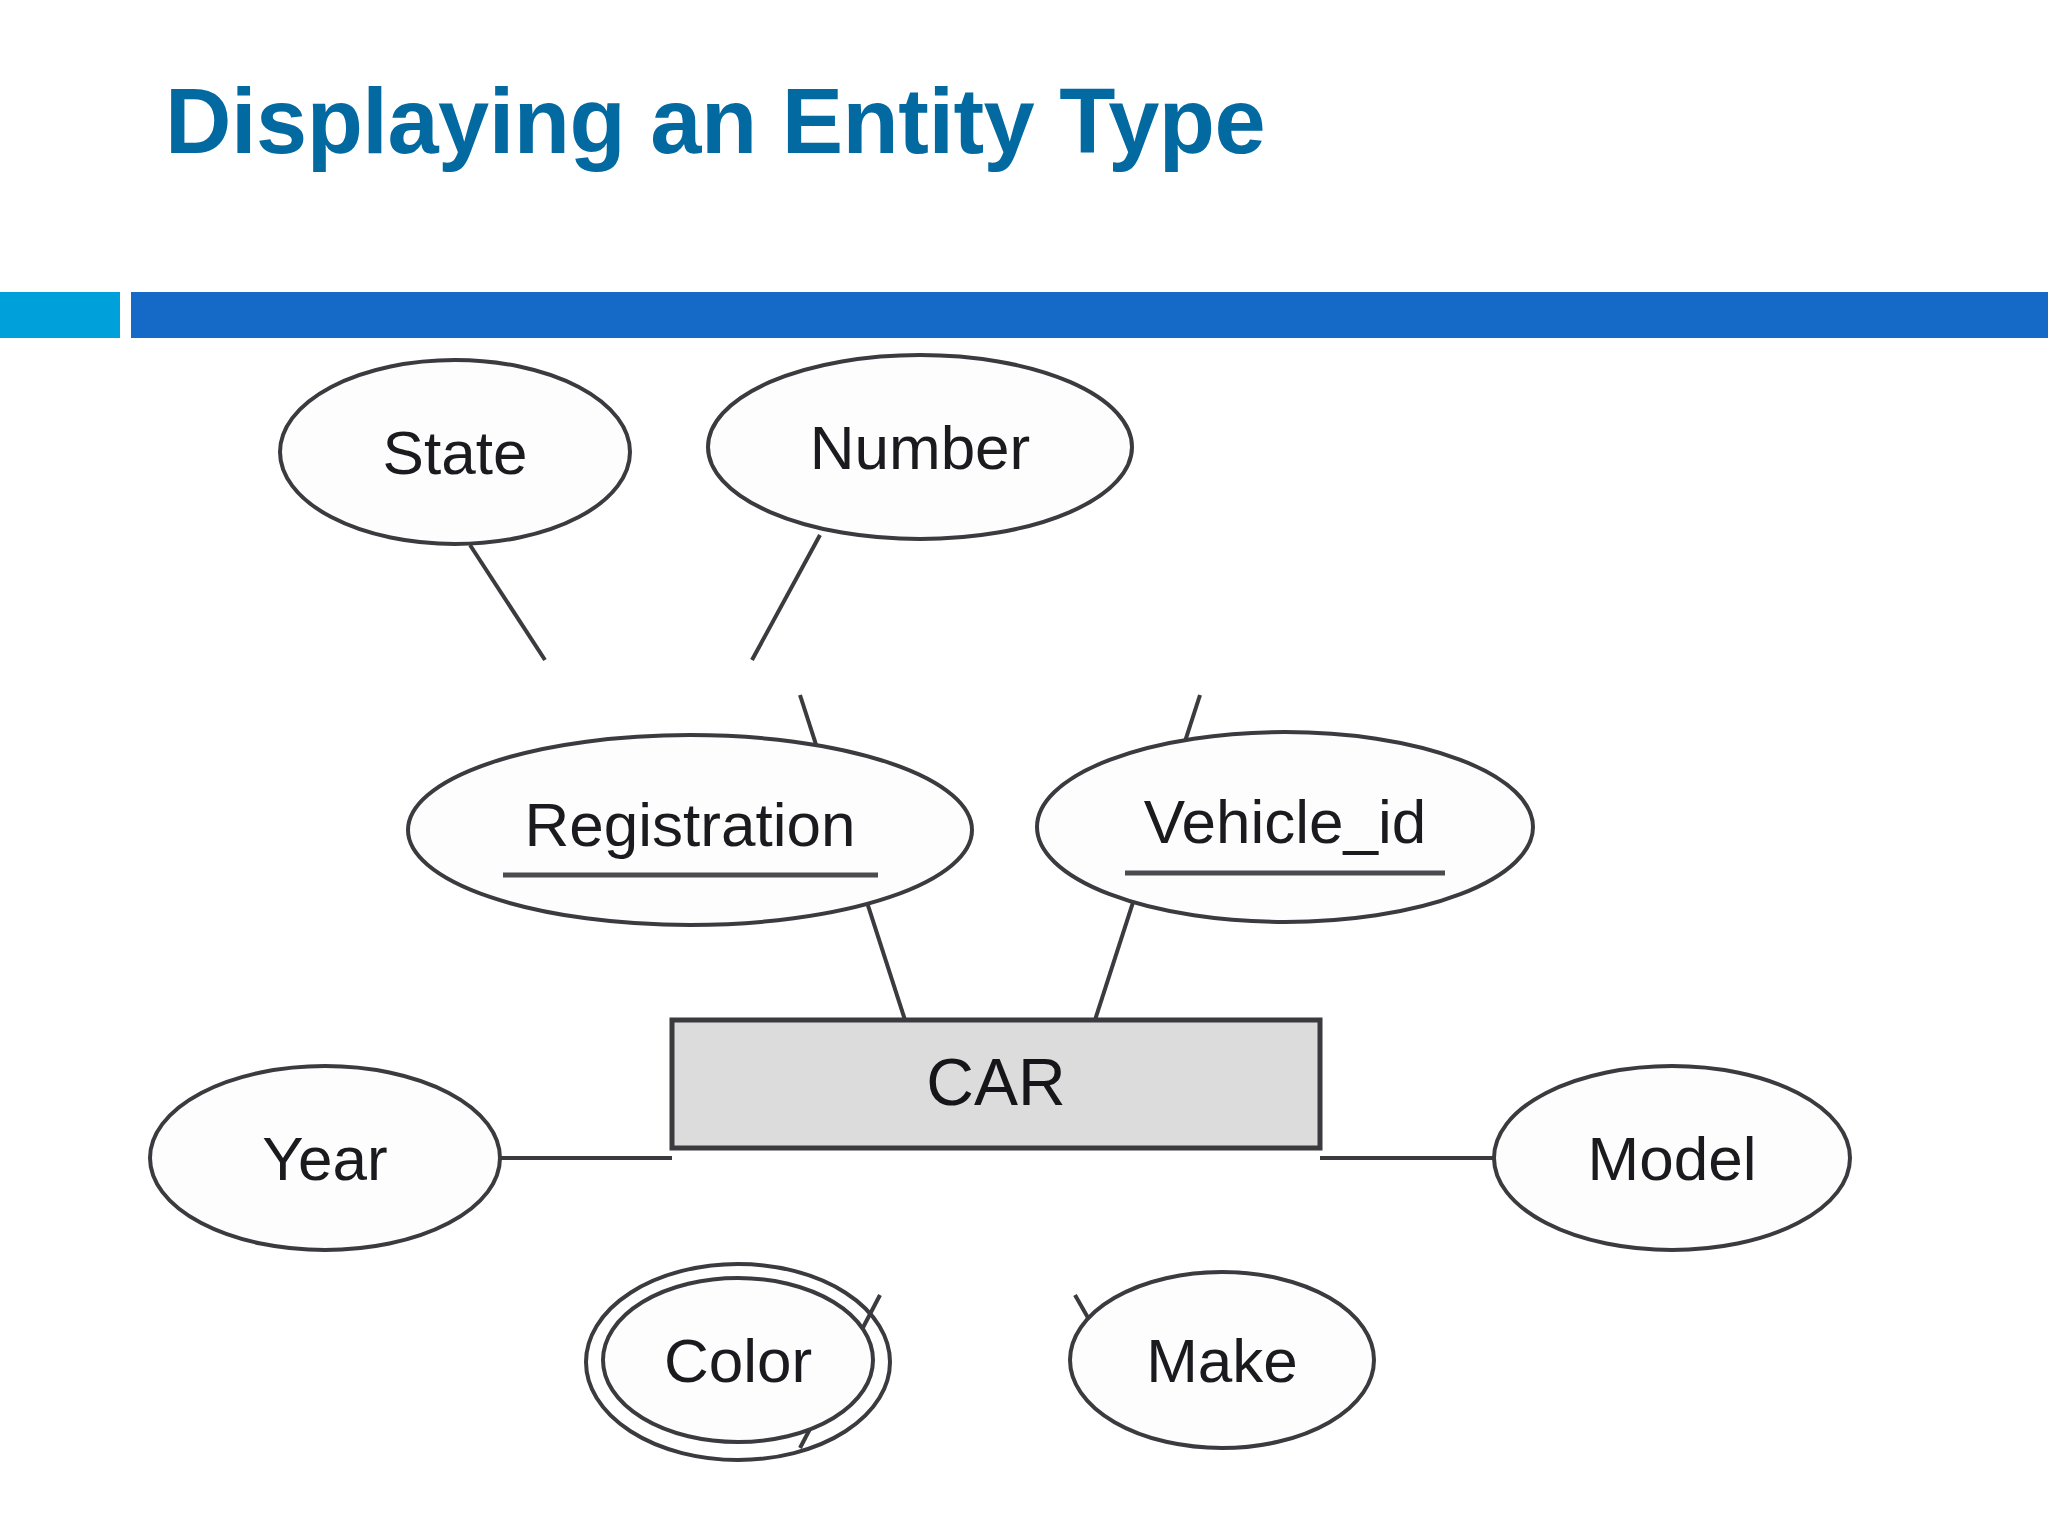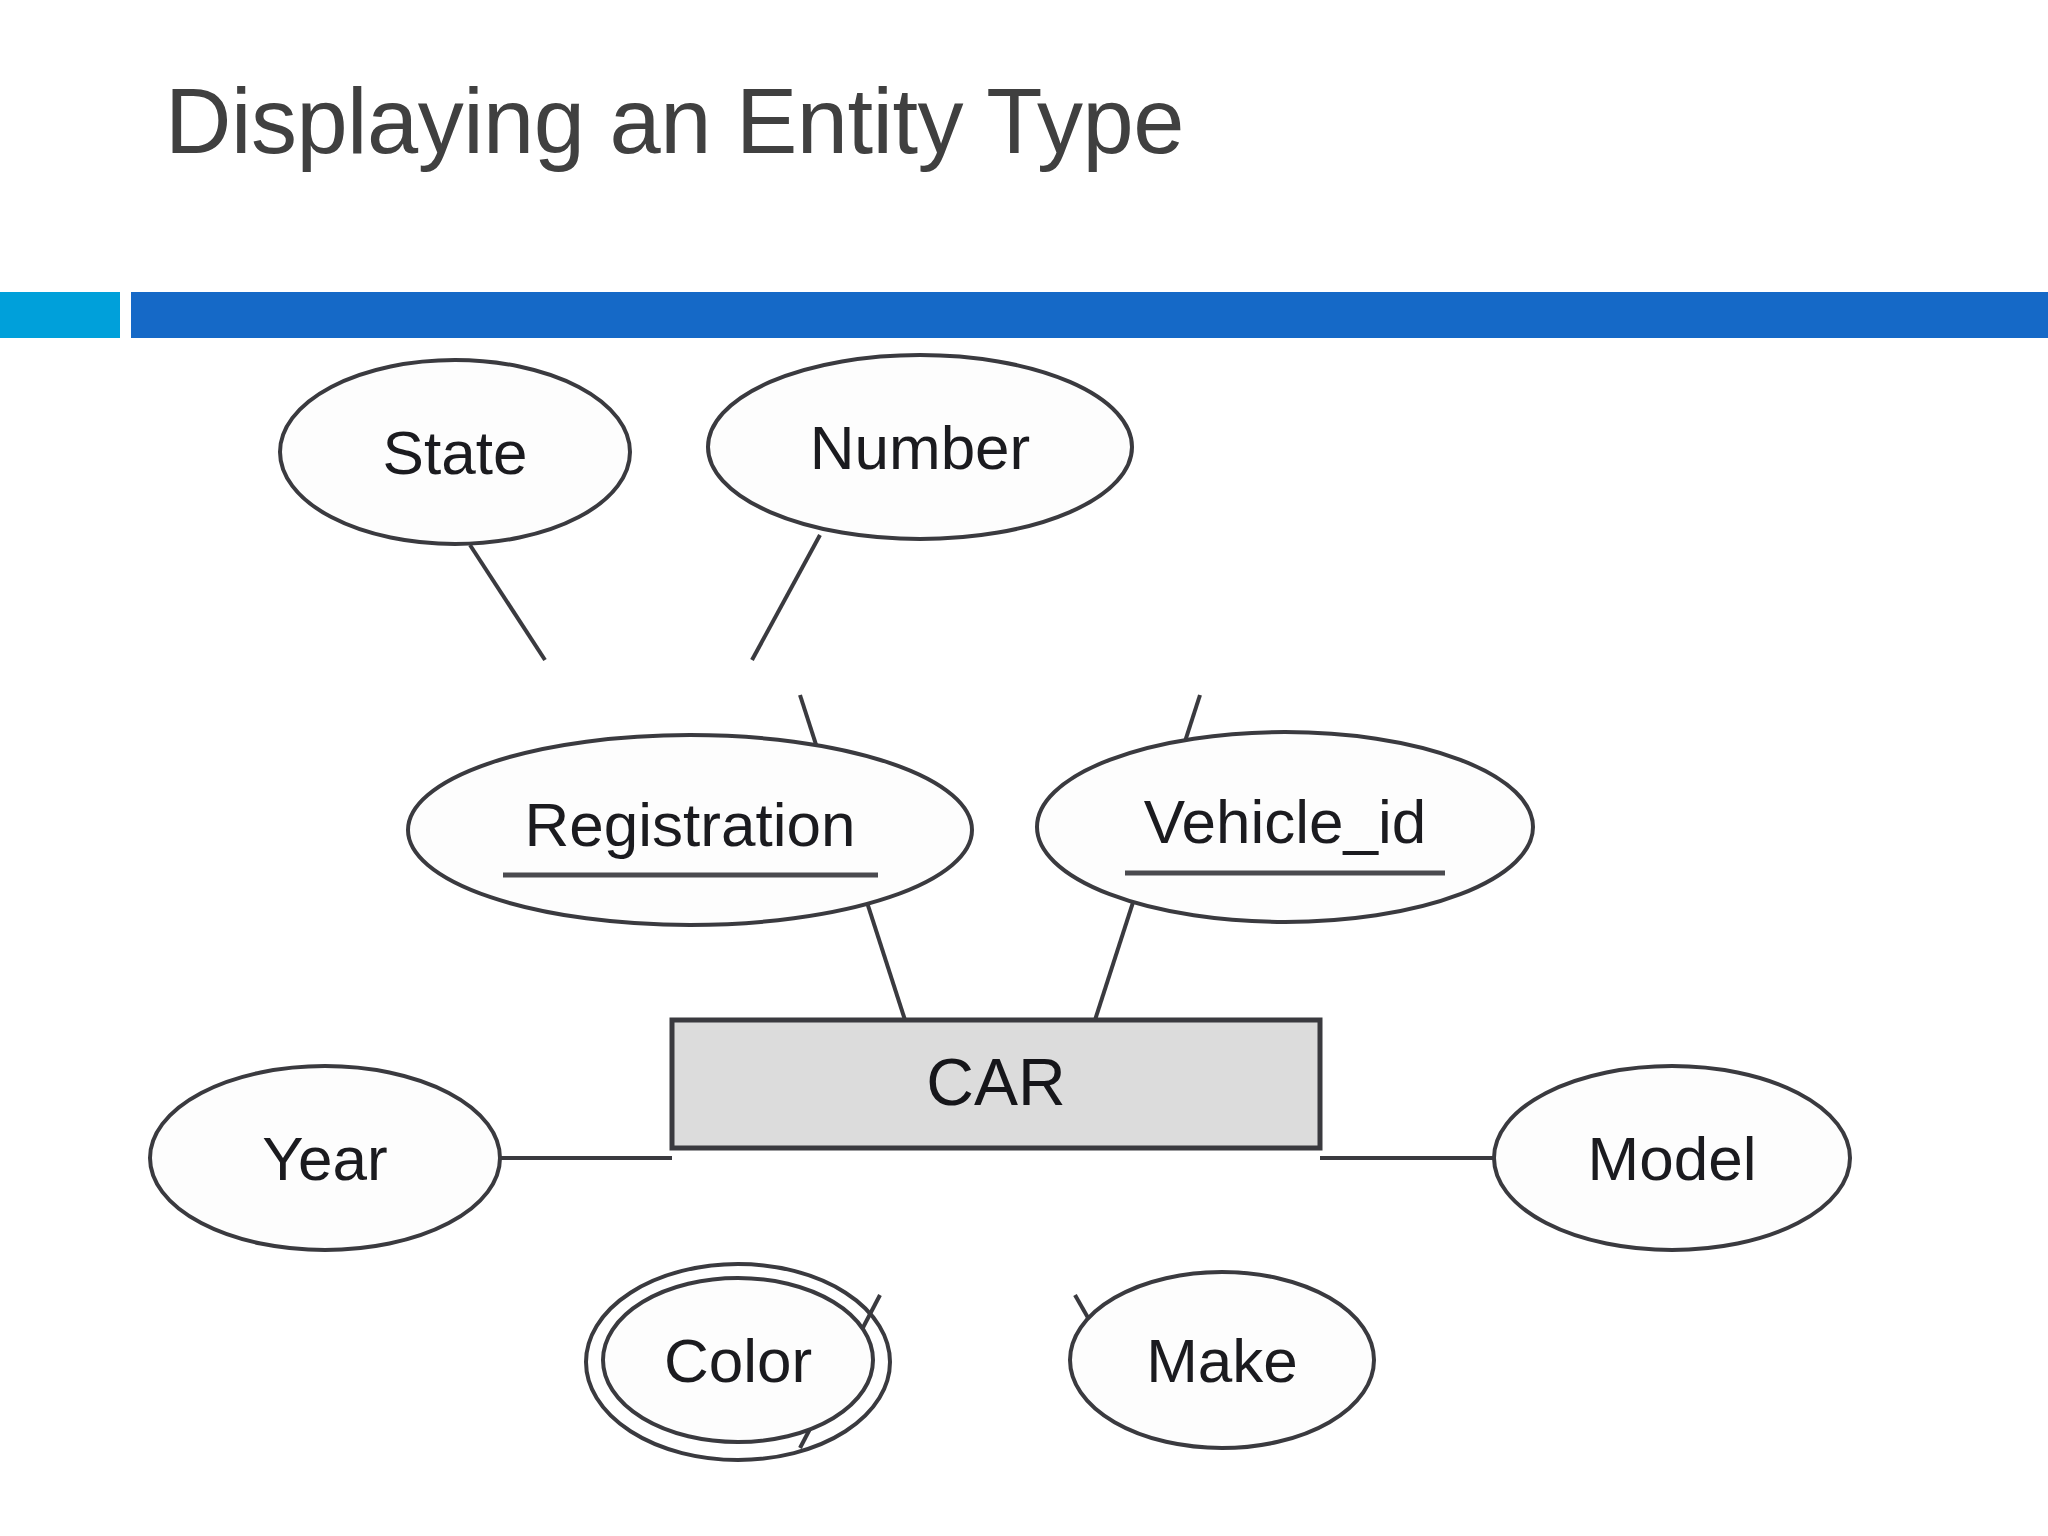--- a/index.html
+++ b/index.html
@@ -15,23 +15,23 @@
     font-family: "Liberation Sans", sans-serif;
   }
 
   
   #slide-title {
     position: absolute;
     left: 165px;
     top: 72px;
     font-family: "Liberation Sans", sans-serif;
     font-size: 92px;
-    font-weight: 400;
+    font-weight: 700;
     letter-spacing: -0.5px;
-    color: #404040;
+    color: #0369a1;
     white-space: nowrap;
     line-height: 1.08;
   }
 
   
   #accent-bar-group {
     position: absolute;
     left: 0;
     top: 292px;
     width: 2048px;

